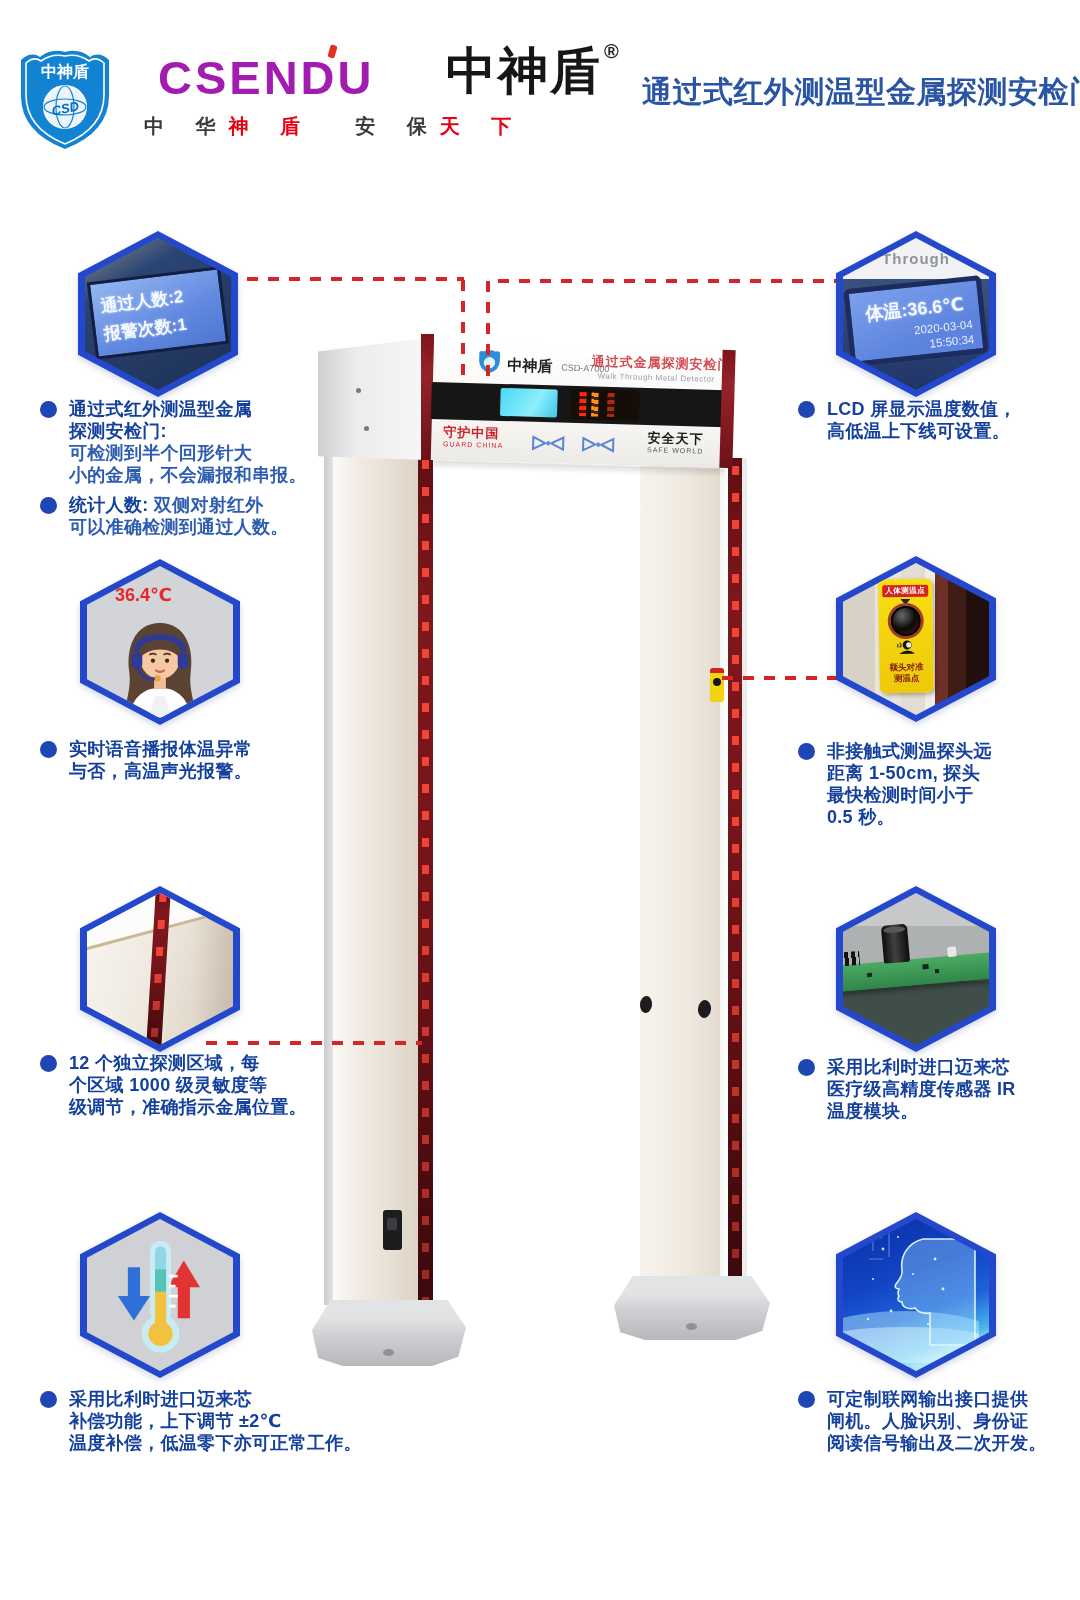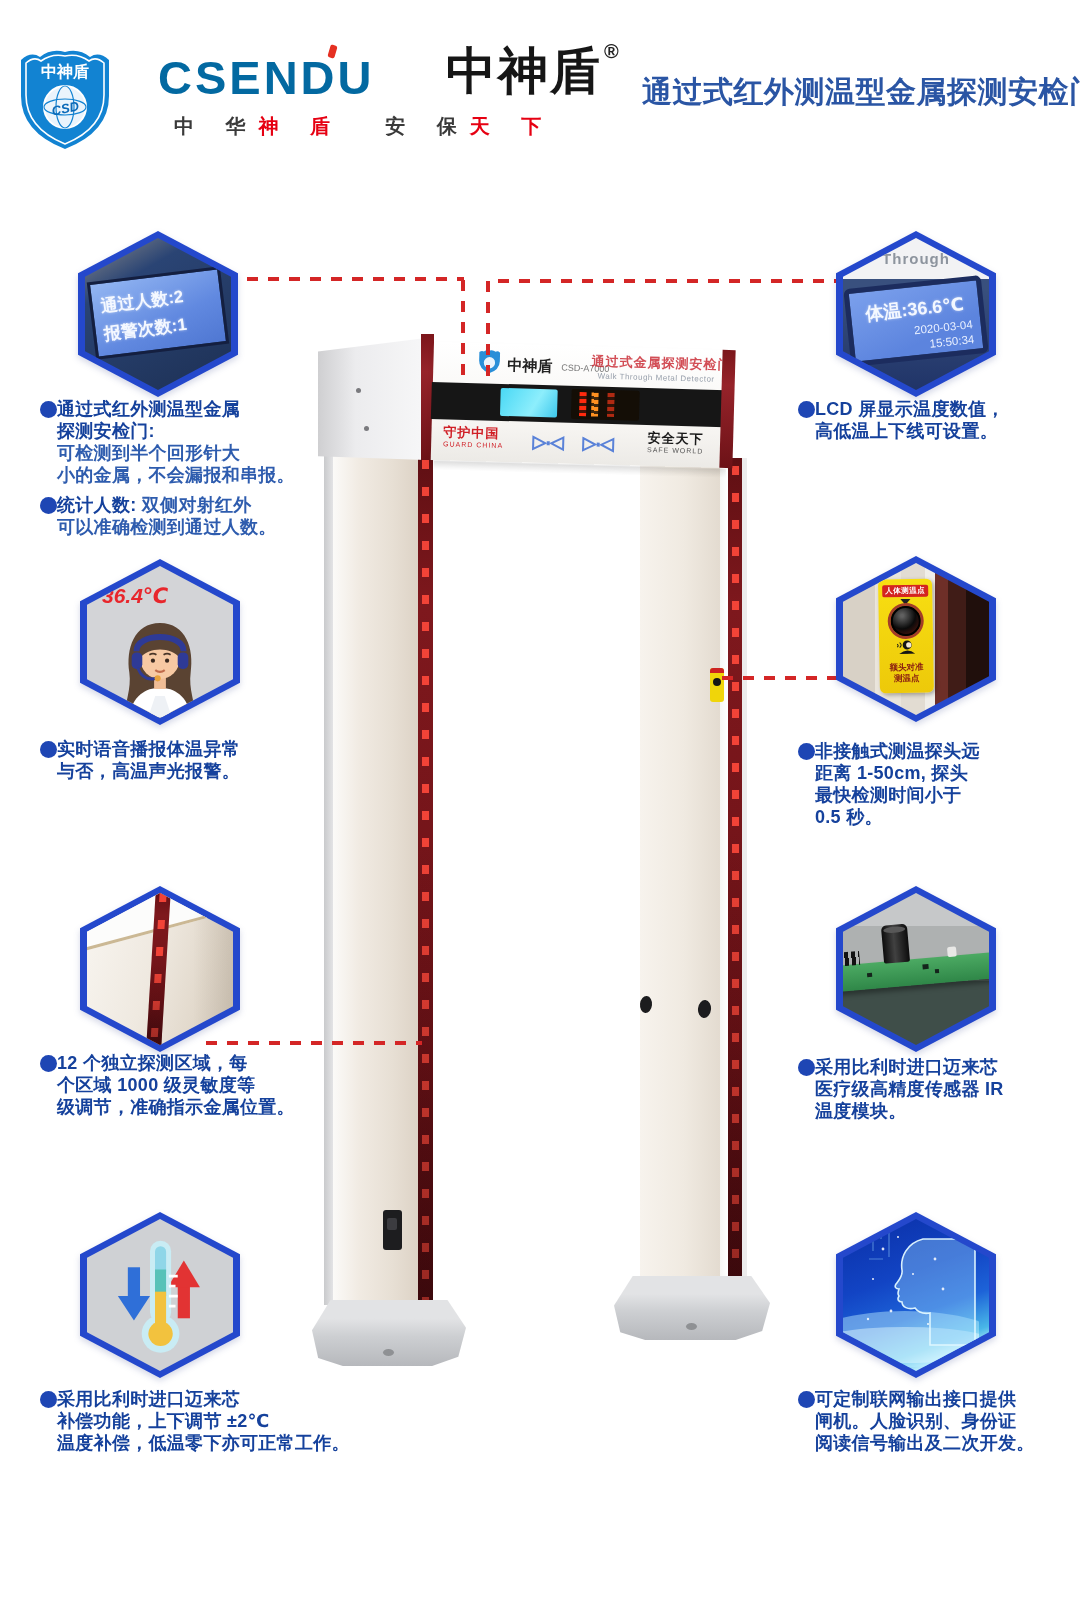--- a/index.html
+++ b/index.html
@@ -1,25 +1,25 @@
 <!DOCTYPE html>
 <html><head>
 <meta charset="utf-8">
 <style>
   html,body{margin:0;padding:0;background:#fff;}
   body{font-family:"Liberation Sans","DejaVu Sans",sans-serif;}
   .scene{position:relative;width:1080px;height:1600px;background:#fff;overflow:hidden;}
   .abs{position:absolute;}
 
   
-  .brand-en{position:absolute;left:158px;top:54px;font-size:47px;font-weight:900;color:#0369a1;letter-spacing:3px;line-height:1;}
+  .brand-en{position:absolute;left:158px;top:54px;font-size:47px;font-weight:900;color:#a21caf;letter-spacing:3px;line-height:1;}
   .n-tick{position:absolute;left:329px;top:45px;width:7px;height:13px;background:#e53022;border-radius:2px;transform:rotate(16deg);}
   .brand-cn{position:absolute;left:446px;top:46px;font-size:50px;font-weight:900;color:#161616;line-height:1;letter-spacing:2px;}
   .reg{position:absolute;left:604px;top:40px;font-size:20px;font-weight:700;color:#222;}
-  .tagline{position:absolute;left:174px;top:113px;font-size:20px;font-weight:700;letter-spacing:13px;color:#3a3a3a;white-space:nowrap;}
+  .tagline{position:absolute;left:144px;top:113px;font-size:20px;font-weight:700;letter-spacing:13px;color:#3a3a3a;white-space:nowrap;}
   .tagline .red{color:#e60012;}
   .tagline .gap{display:inline-block;width:42px;}
   .main-title{position:absolute;left:642px;top:72px;font-size:30px;font-weight:800;color:#2a55a4;letter-spacing:.5px;white-space:nowrap;}
 
   
   .dash-h{position:absolute;height:4px;background:repeating-linear-gradient(90deg,#d42626 0 11px,transparent 11px 21px);}
   .dash-v{position:absolute;width:4px;background:repeating-linear-gradient(180deg,#d42626 0 11px,transparent 11px 21px);}
 
   
   .pl-side{left:324px;top:455px;width:9px;height:850px;background:linear-gradient(90deg,#c9cacc,#e3e3e5);}
@@ -77,21 +77,21 @@
   .hex{position:absolute;width:160px;height:166px;filter:drop-shadow(0 3px 3px rgba(20,40,120,.18));}
   .hex-b{position:absolute;inset:0;background:#2448cc;clip-path:polygon(50% 0,100% 25.5%,100% 74.5%,50% 100%,0 74.5%,0 25.5%);}
   .hex-i{position:absolute;inset:7px;clip-path:polygon(50% 0,100% 25.5%,100% 74.5%,50% 100%,0 74.5%,0 25.5%);overflow:hidden;background:#fff;}
 
   .hl1{background:linear-gradient(150deg,#6a7383 0 10%,#2a4474 28%,#1d3054 100%);}
   .lcd1{position:absolute;left:6px;right:6px;top:36px;bottom:38px;background:linear-gradient(160deg,#93b6f2,#6189e0 60%,#4f77d2);
     transform:rotate(-7deg);border:3px solid #141f40;display:flex;flex-direction:column;justify-content:center;padding-left:8px;gap:5px;
     color:#f4f8ff;font-weight:700;font-size:17px;text-shadow:0 0 3px rgba(255,255,255,.55);}
 
   .hl2{background:#d3d4d7;}
-  .temp-badge{position:absolute;left:15px;top:18px;color:#e8262c;font-weight:800;font-size:21px;z-index:2;font-style:italic;}
+  .temp-badge{position:absolute;left:28px;top:18px;color:#e8262c;font-weight:800;font-size:18px;z-index:2;}
   .agent-svg{position:absolute;left:50%;bottom:-4px;transform:translateX(-50%);}
 
   .hl3{background:linear-gradient(105deg,#f8f5f0 0%,#efe9e0 45%,#e2d9cc 75%,#d4cabc 100%);}
   .wedge{position:absolute;left:-26px;top:-18px;width:150px;height:58px;background:#fcfcfb;transform:rotate(-15deg);border-bottom:3px solid #cbb894;}
   .hl3-strip{position:absolute;left:64px;top:-8px;bottom:-8px;width:15px;transform:rotate(3.5deg);}
   .hl3-shade{position:absolute;right:0;top:0;bottom:0;width:40px;background:linear-gradient(90deg,transparent,rgba(120,105,85,.18));}
 
   .hl4{background:#cfd1d4;}
 
   .hr1{background:linear-gradient(180deg,#f2f2f4 0 27%,#39507e 27% 33%,#203468 100%);}
@@ -117,21 +117,21 @@
     transform:rotate(-5deg);box-shadow:0 4px 5px rgba(0,0,0,.35);}
   .cap{position:absolute;left:54px;top:-36px;width:26px;height:38px;background:linear-gradient(90deg,#0c0c0c,#414141 45%,#0c0c0c);border-radius:5px 5px 2px 2px;}
   .cap::before{content:"";position:absolute;left:2px;top:2px;right:2px;height:6px;border-radius:50%;background:#585858;}
   .pins{position:absolute;left:8px;top:-13px;width:22px;height:14px;background:repeating-linear-gradient(90deg,#111 0 4px,transparent 4px 7px);}
   .wled{position:absolute;left:118px;top:-9px;width:9px;height:10px;background:#e8e8e6;border-radius:2px;}
   .chip{position:absolute;width:6px;height:5px;background:#15241c;}
 
   .hr4{background:linear-gradient(160deg,#0a2fa6 0%,#1244c4 38%,#1d63d8 60%,#49b7e8 78%,#bfeefc 87%,#2a8fd0 100%);}
 
   
-  .fb{position:absolute;display:flex;gap:0;}
+  .fb{position:absolute;display:flex;gap:12px;}
   .dot{width:17px;height:17px;border-radius:50%;background:#1e46b4;margin-top:3px;flex:none;}
   .ft{font-size:18px;line-height:22px;letter-spacing:.3px;white-space:nowrap;}
   .h{font-weight:800;color:#15419c;}
   .b{font-weight:600;color:#2e5cae;}
 </style>
 </head>
 <body>
 
 <div class="scene">
 

